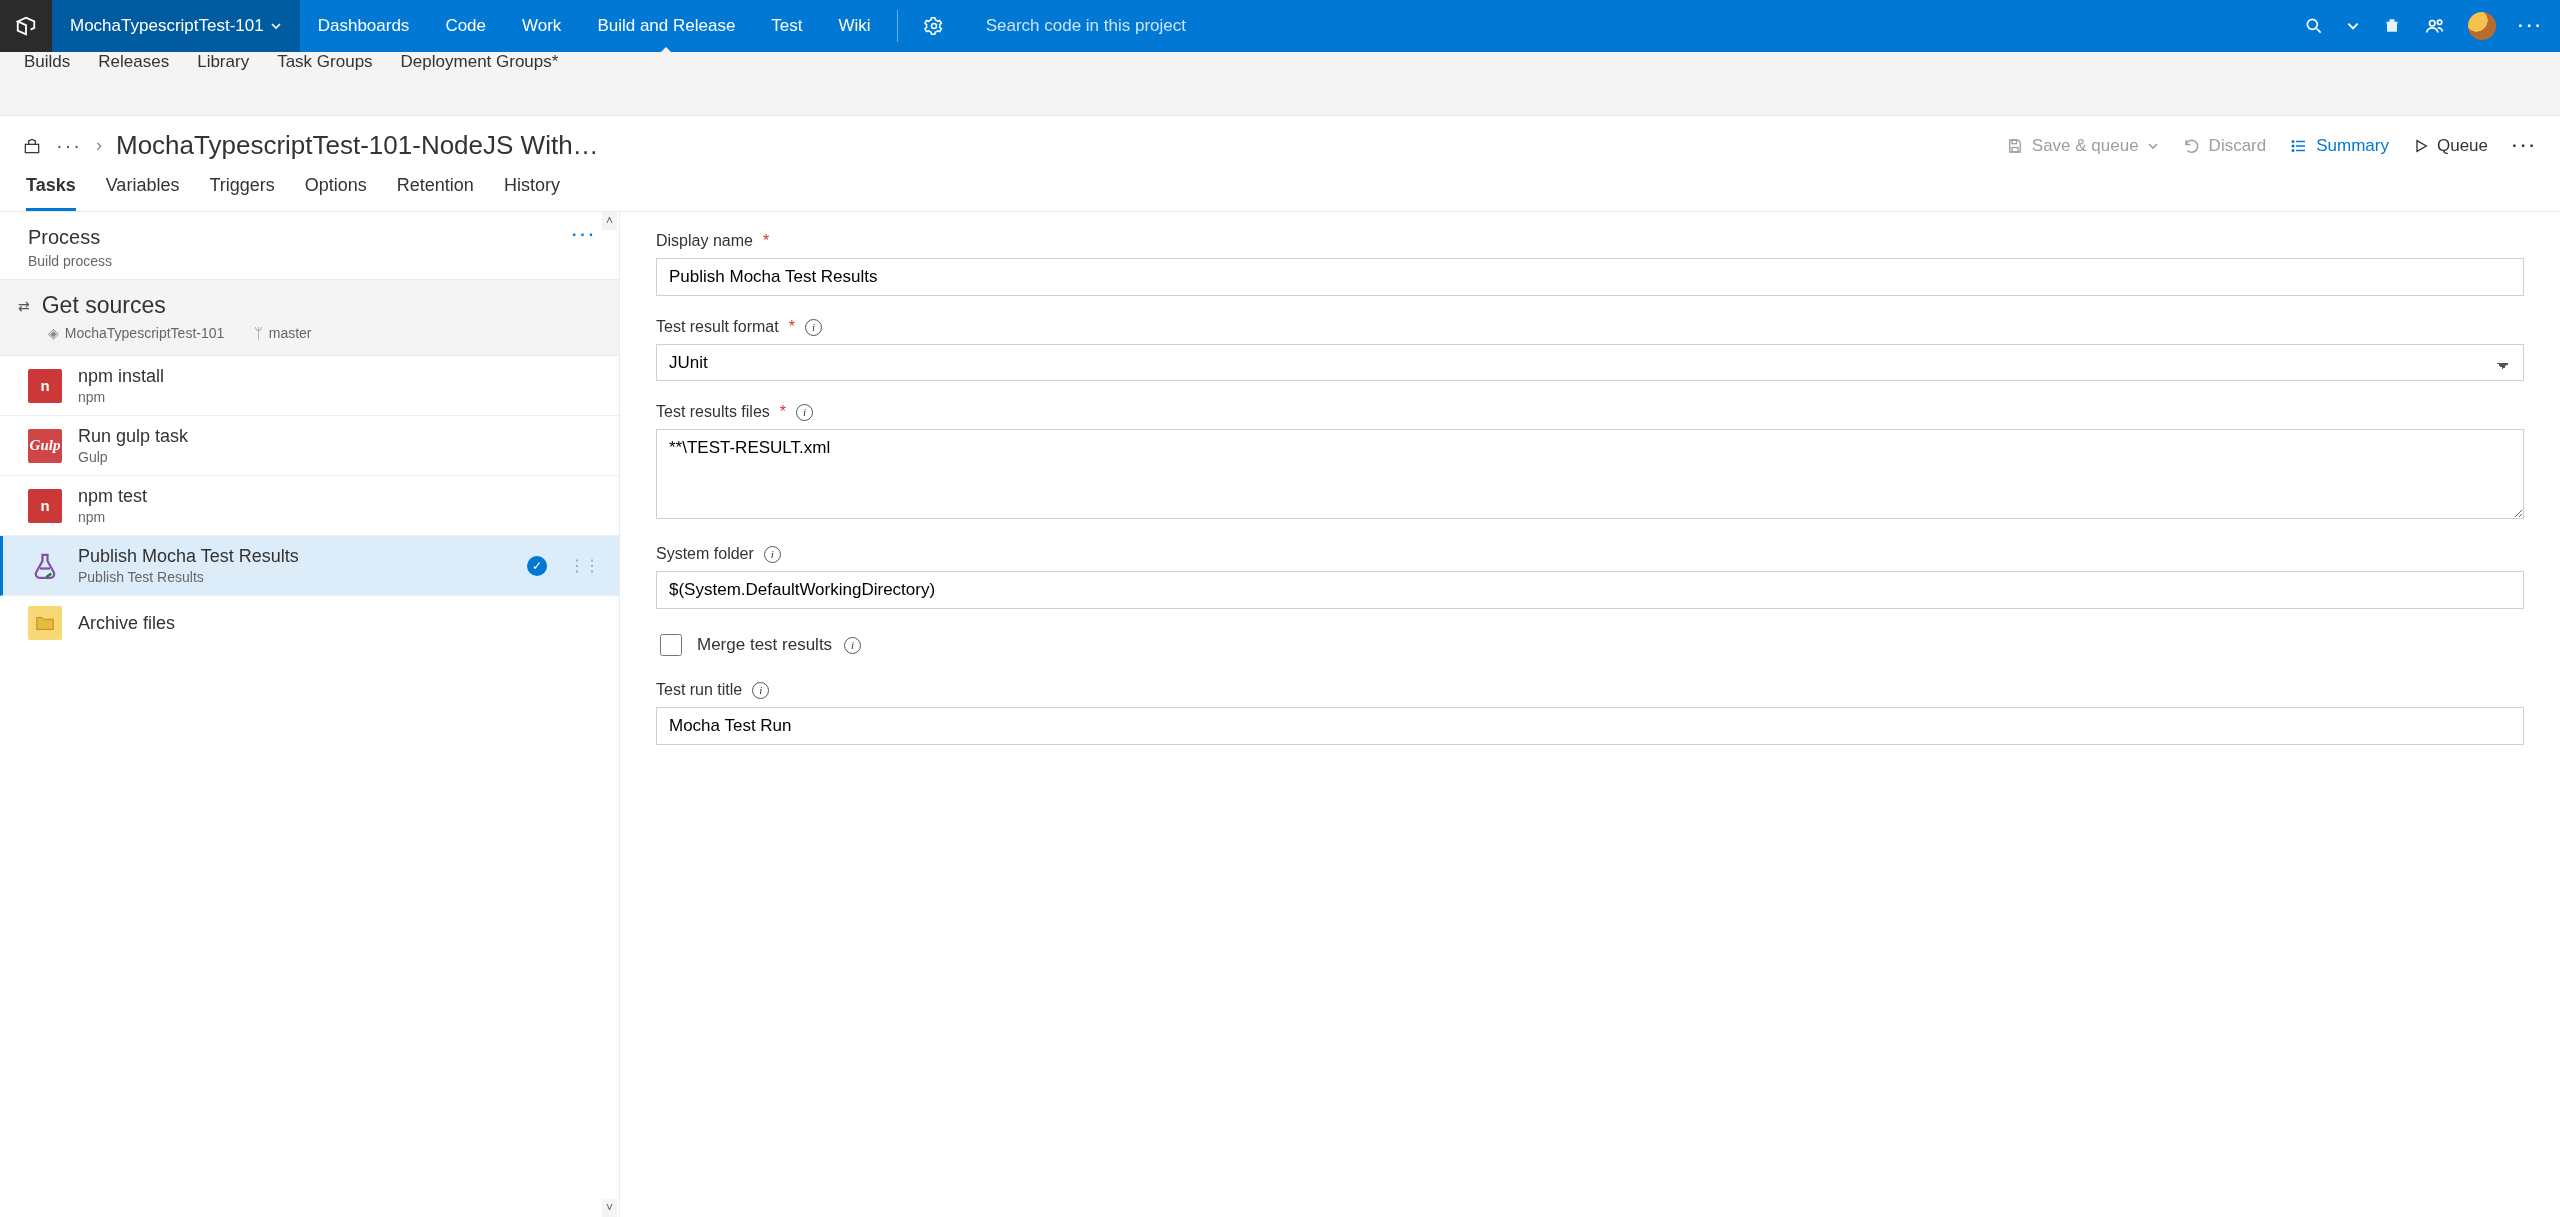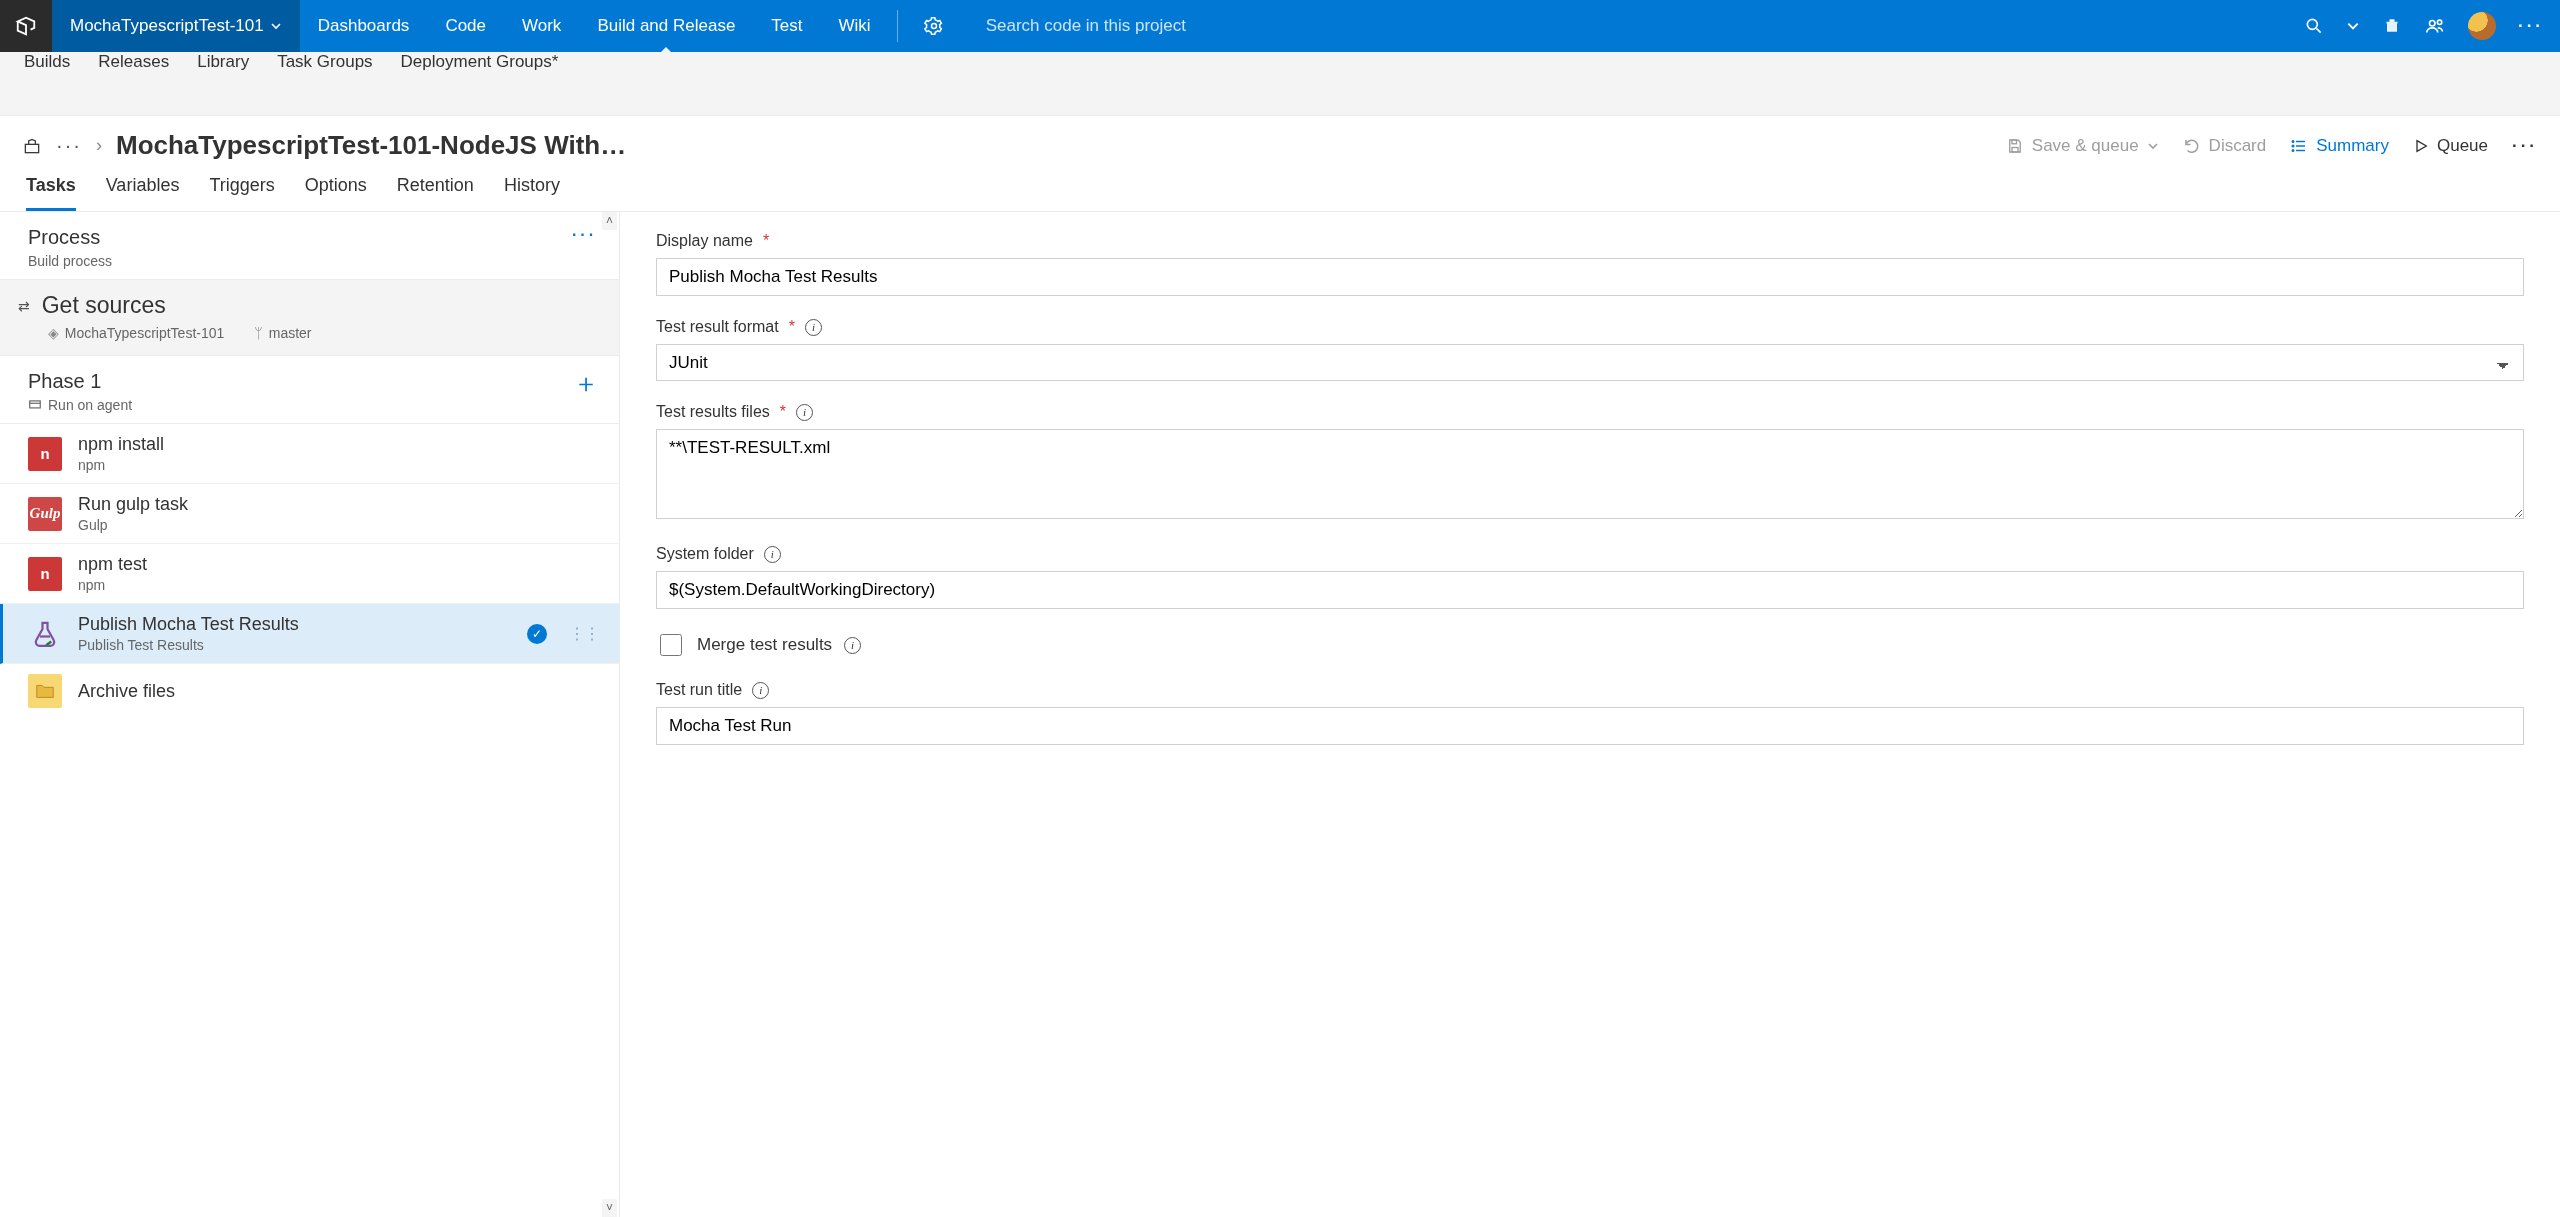--- a/index.html
+++ b/index.html
@@ -207,21 +207,21 @@
 <div class="titlebar">
   <div class="left">
     <span class="crumb-ico">
       <svg width="20" height="20" viewBox="0 0 24 24" fill="none" stroke="#333" stroke-width="1.5">
           <rect x="4" y="10" width="16" height="10"></rect>
           <path d="M8 10V6l4-2 4 2v4"></path>
         </svg>
     </span>
     <span class="dots">···</span>
     <span class="chev">›</span>
-    <span style="font-weight:700;">MochaTypescriptTest-101-NodeJS With…</span>
+    <span style="font-weight:400;">MochaTypescriptTest-101-NodeJS With…</span>
   </div>
   <div class="actions">
     <div class="act disabled">
       <span>
           <svg width="18" height="18" viewBox="0 0 24 24" fill="none" stroke="#9e9e9e" stroke-width="1.8">
             <path d="M5 4h11l3 3v13H5z"></path>
             <rect x="8" y="4" width="6" height="5"></rect>
             <rect x="8" y="14" width="8" height="6"></rect>
           </svg>
         </span>
@@ -292,35 +292,20 @@
       <div class="row1">
         <span class="sources-ico">⇄</span>
         <span class="title">Get sources</span>
       </div>
       <div class="meta">
         <span class="repo">MochaTypescriptTest-101</span>
         <span class="branch">master</span>
       </div>
     </div>
 
-    <div class="phase-block">
-      <div>
-        <div class="title">Phase 1</div>
-        <div class="sub">
-          <span>
-              <svg width="14" height="14" viewBox="0 0 24 24" fill="none" stroke="#666" stroke-width="2">
-                <rect x="3" y="5" width="18" height="12"></rect>
-                <line x1="3" y1="9" x2="21" y2="9"></line>
-              </svg>
-            </span>
-          <span>Run on agent</span>
-        </div>
-      </div>
-      <span class="plus">＋</span>
-    </div>
 
     <div class="task-row">
       <div class="task-icon npm">n</div>
       <div class="task-text">
         <div class="t">npm install</div>
         <div class="s">npm</div>
       </div>
     </div>
 
     <div class="task-row">

